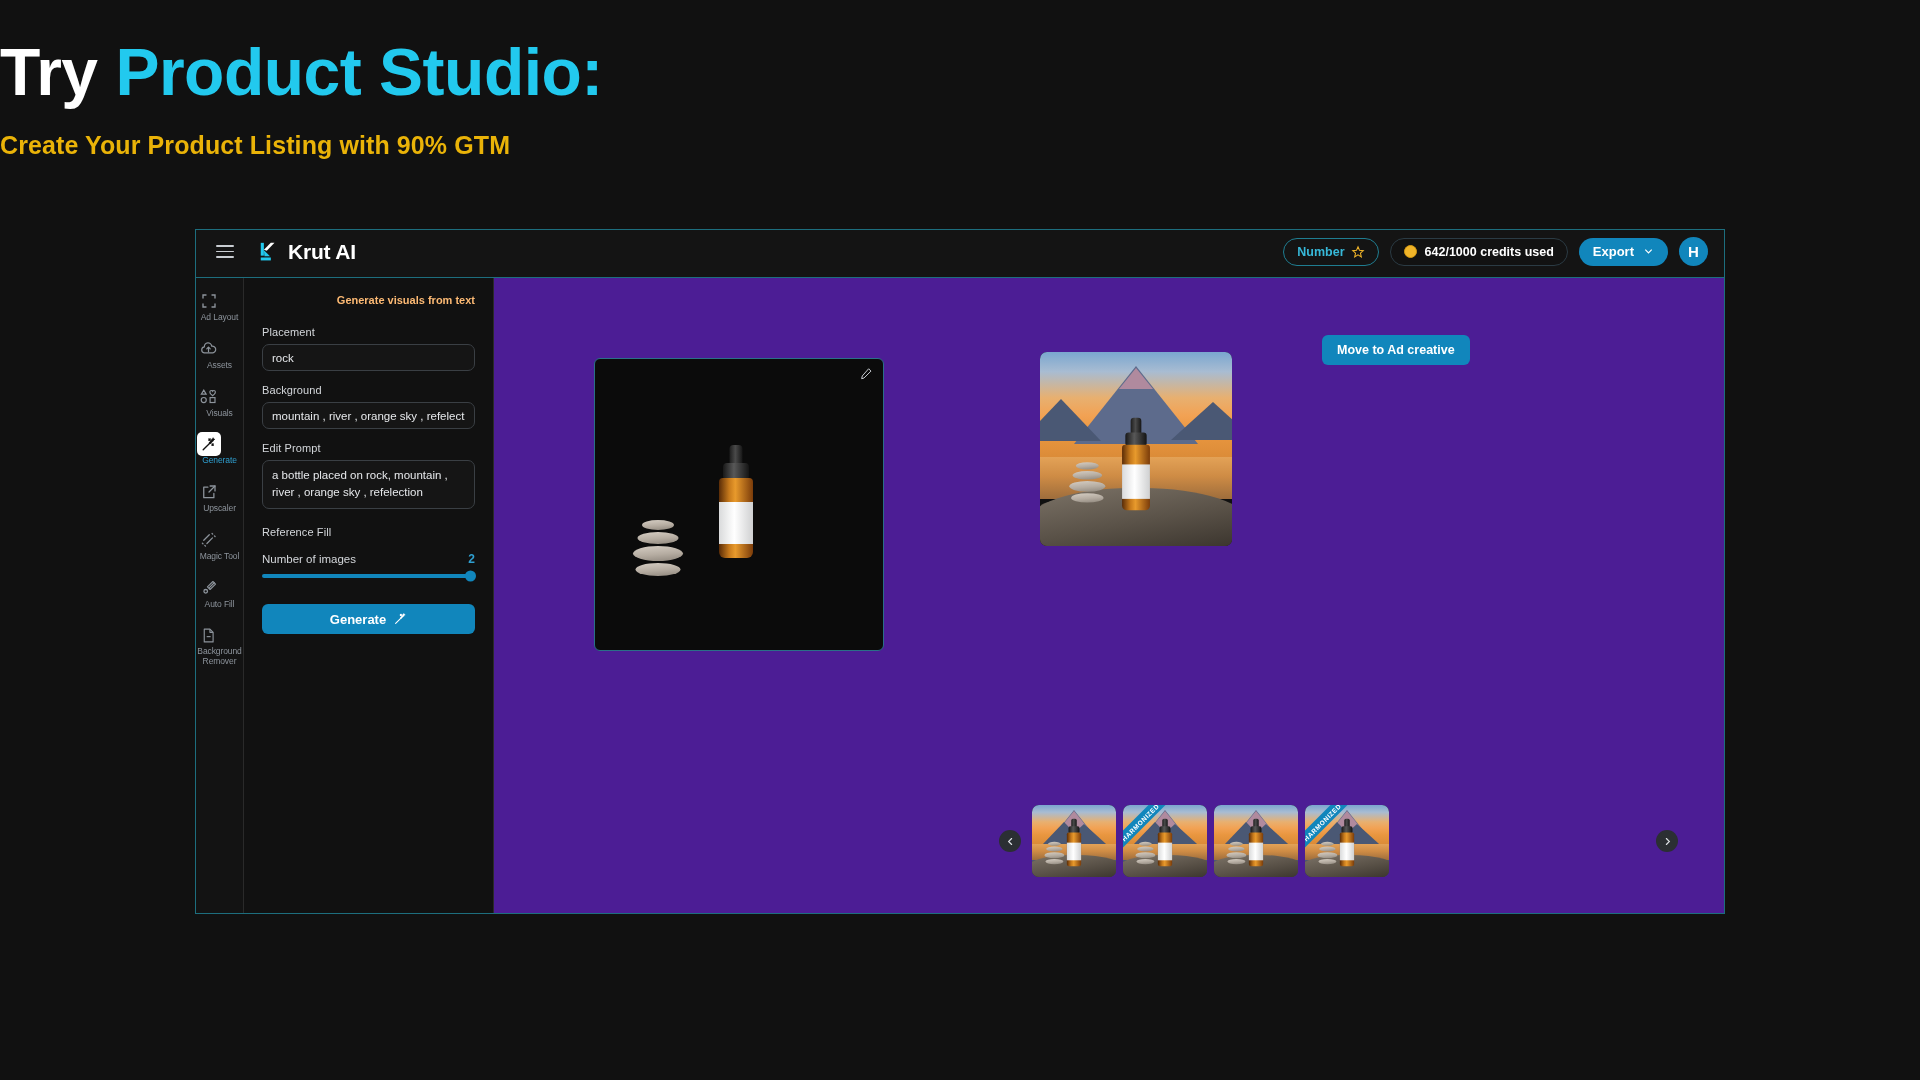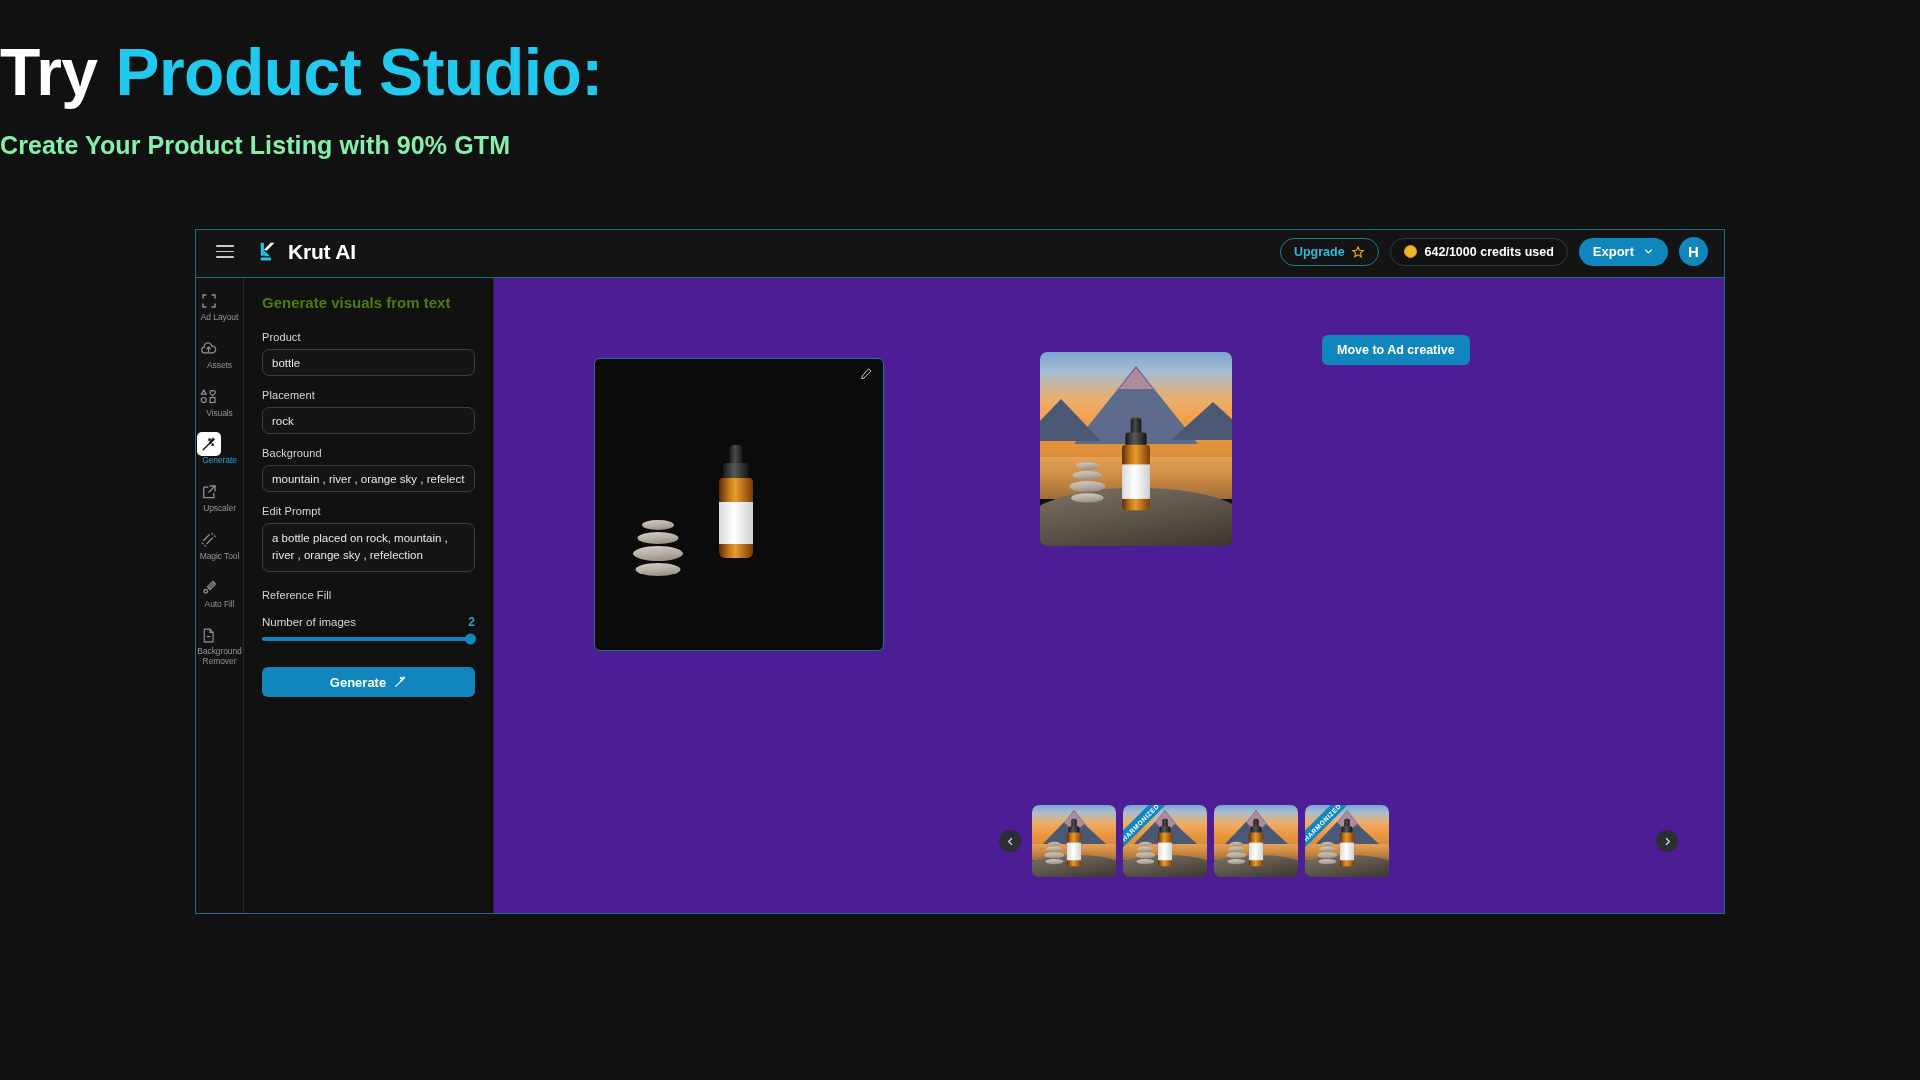--- a/index.html
+++ b/index.html
@@ -21,21 +21,21 @@
     font-weight: 800;
     letter-spacing: -0.5px;
     line-height: 1.05;
     color: #ffffff;
   }
   .promo-title .accent { color: #22c9ee; }
   .promo-sub {
     margin-top: 24px;
     font-size: 25px;
     font-weight: 700;
-    color: #86efac;
+    color: #eab308;
     letter-spacing: 0.1px;
   }
 
   
   .app-window {
     position: absolute;
     left: 195px;
     top: 229px;
     width: 1530px;
     height: 685px;
@@ -170,22 +170,22 @@
 
   
   .panel {
     width: 250px; min-width: 250px;
     background: #111111;
     border-right: 1px solid #2a2a2a;
     padding: 16px 18px 0 18px;
     overflow: hidden;
   }
   .panel-title {
-    font-size: 15px; font-weight: 600; color: #4d7c0f;
-    text-align: left; margin-bottom: 20px;
+    font-size: 11px; font-weight: 600; color: #fdba74;
+    text-align: right; margin-bottom: 20px;
   }
   .field-label {
     font-size: 11px; color: #d4d7db;
     margin-bottom: 6px;
     letter-spacing: 0.1px;
   }
   .field-input {
     width: 100%;
     height: 27px;
     background: #151515;
@@ -466,21 +466,21 @@
         <rect x="3" y="2" width="3.4" height="14" fill="#22c9ee"></rect>
         <path d="M6.4 9.5 L14 2 L18 2 L9.6 10.5 Z" fill="#ffffff"></path>
         <path d="M6.4 10 L13 16.5 L7 16.5 Z" fill="#22c9ee"></path>
         <rect x="3" y="18" width="11" height="3.2" fill="#22c9ee"></rect>
       </svg>
       <span class="brand-name">Krut AI</span>
     </div>
 
     <div class="topbar-right">
       <button class="btn-upgrade">
-        <span>Upgrade</span>
+        <span>Number</span>
         <svg width="14" height="14" viewBox="0 0 24 24" fill="none" stroke="#f0b429" stroke-width="1.8">
           <path d="M12 3 L14.6 9.2 L21 9.8 L16.2 14.1 L17.7 20.4 L12 17 L6.3 20.4 L7.8 14.1 L3 9.8 L9.4 9.2 Z"></path>
         </svg>
       </button>
 
       <div class="btn-credits">
         <span class="coin"></span>
         <span>642/1000 credits used</span>
       </div>
 
@@ -591,24 +591,20 @@
             <path d="M9.4 13.6 H15"></path>
           </svg>
         </span>
         <span class="rail-label">Background Remover</span>
       </div>
     </div>
 
     <div class="panel">
       <div class="panel-title">Generate visuals from text</div>
 
-      <div class="field-group">
-        <div class="field-label">Product</div>
-        <input class="field-input" value="bottle" placeholder="Enter product" style="">
-      </div>
 
       <div class="field-group">
         <div class="field-label">Placement</div>
         <input class="field-input" value="rock" style="">
       </div>
 
       <div class="field-group">
         <div class="field-label">Background</div>
         <input class="field-input" value="mountain , river , orange sky , refelection" style="">
       </div>

